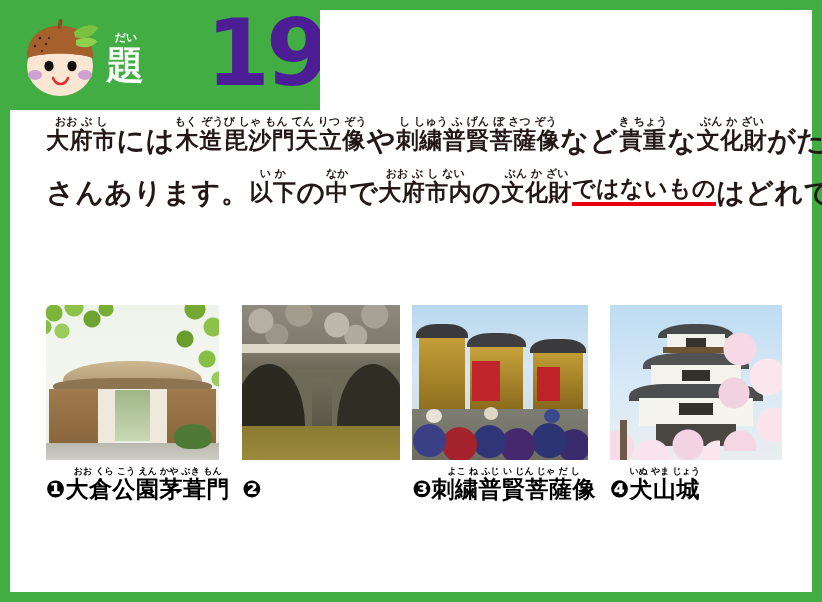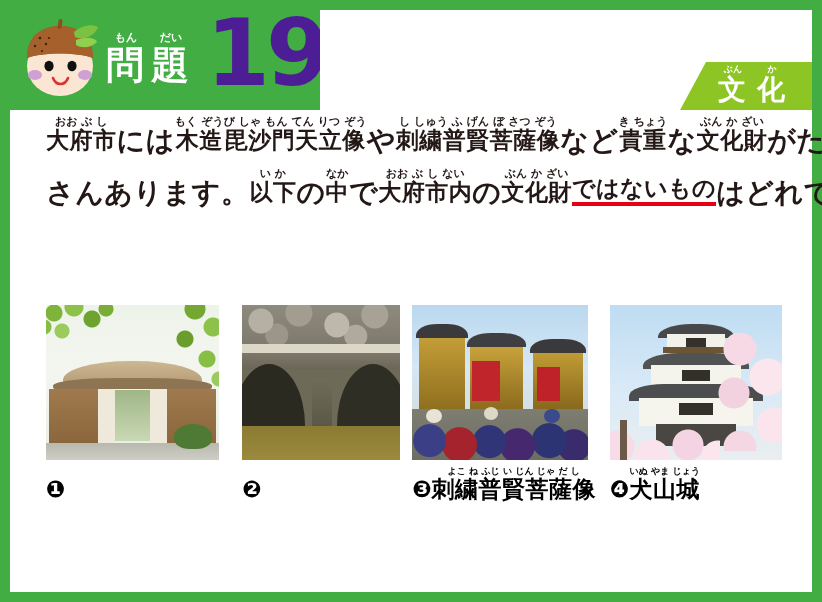--- a/index.html
+++ b/index.html
@@ -275,43 +275,27 @@
         <circle cx="24" cy="33" r="1.1" fill="#3a2312"></circle>
         <circle cx="31" cy="20" r="1.1" fill="#3a2312"></circle>
         <ellipse cx="31" cy="48" rx="4.6" ry="5.2" fill="#101010"></ellipse>
         <ellipse cx="54" cy="48" rx="4.6" ry="5.2" fill="#101010"></ellipse>
         <ellipse cx="17" cy="57" rx="7" ry="5" fill="#cfa0d4"></ellipse>
         <ellipse cx="67" cy="57" rx="7" ry="5" fill="#cfa0d4"></ellipse>
         <path d="M35 60 C38 68 47 68 50 60" stroke="#e0302f" stroke-width="2.6" fill="none" stroke-linecap="round"></path>
       </svg>
 
       <div id="title-wrap">
-        <span class="ruby-col">
-          <span class="ruby-top">もん</span>
-          <span class="ruby-base">問</span>
-        </span>
         <span class="ruby-col" style="">
           <span class="ruby-top">だい</span>
           <span class="ruby-base">題</span>
         </span>
       </div>
     </div>
 
-    <div id="badge-band">
-      <div id="badge-inner">
-        <span class="ruby-col">
-          <span class="ruby-top">ぶん</span>
-          <span class="ruby-base">文</span>
-        </span>
-        <span class="ruby-col" style="margin-left:4px">
-          <span class="ruby-top">か</span>
-          <span class="ruby-base">化</span>
-        </span>
-      </div>
-    </div>
 
     <div id="question">
       <div class="qline" id="qline1"><span class="ruby-col"><span class="ruby-top">おお ぶ し</span><span class="ruby-base">大府市</span></span><span class="plain pad-top">には</span><span class="ruby-col"><span class="ruby-top">もく ぞう</span><span class="ruby-base">木造</span></span><span class="ruby-col"><span class="ruby-top">び しゃ もん てん りつ ぞう</span><span class="ruby-base">毘沙門天立像</span></span><span class="plain pad-top">や</span><span class="ruby-col"><span class="ruby-top">し しゅう ふ げん ぼ さつ ぞう</span><span class="ruby-base">刺繍普賢菩薩像</span></span><span class="plain pad-top">など</span><span class="ruby-col"><span class="ruby-top">き ちょう</span><span class="ruby-base">貴重</span></span><span class="plain pad-top">な</span><span class="ruby-col"><span class="ruby-top">ぶん か ざい</span><span class="ruby-base">文化財</span></span><span class="plain pad-top">がたく</span></div>
       <div class="qline" id="qline2"><span class="plain pad-top">さんあります。</span><span class="ruby-col"><span class="ruby-top">い か</span><span class="ruby-base">以下</span></span><span class="plain pad-top">の</span><span class="ruby-col"><span class="ruby-top">なか</span><span class="ruby-base">中</span></span><span class="plain pad-top">で</span><span class="ruby-col"><span class="ruby-top">おお ぶ し ない</span><span class="ruby-base">大府市内</span></span><span class="plain pad-top">の</span><span class="ruby-col"><span class="ruby-top">ぶん か ざい</span><span class="ruby-base">文化財</span></span><span class="underline-red">ではないもの</span><span class="plain pad-top">はどれでしょう?</span></div>
     </div>
 
     <div id="options">
 
       <div class="option" style="width:196px">
         <div class="thumb ph1" style="width:173px;height:155px">
@@ -320,21 +304,21 @@
           <div class="roof"></div>
           <div class="roof2"></div>
           <div class="wall-l"></div>
           <div class="wall-r"></div>
           <div class="plaster-l"></div>
           <div class="plaster-r"></div>
           <div class="gateway"></div>
           <div class="ground"></div>
           <div class="shrub"></div>
         </div>
-        <div class="opt-label" id="optlabel0"><span class="num">❶</span></div>
+        <div class="opt-label" id="optlabel0"><span class="num">❶</span><span class="ruby-col"><span class="ruby-top">おお くら こう えん かや ぶき もん</span><span class="ruby-base">大倉公園茅葺門</span></span></div>
       </div>
 
       <div class="option" style="width:170px">
         <div class="thumb ph2" style="width:158px;height:155px">
           <div class="stonewall"></div>
           <div class="band"></div>
           <div class="deck"></div>
           <div class="arch-l"></div>
           <div class="arch-r"></div>
           <div class="pier"></div>

